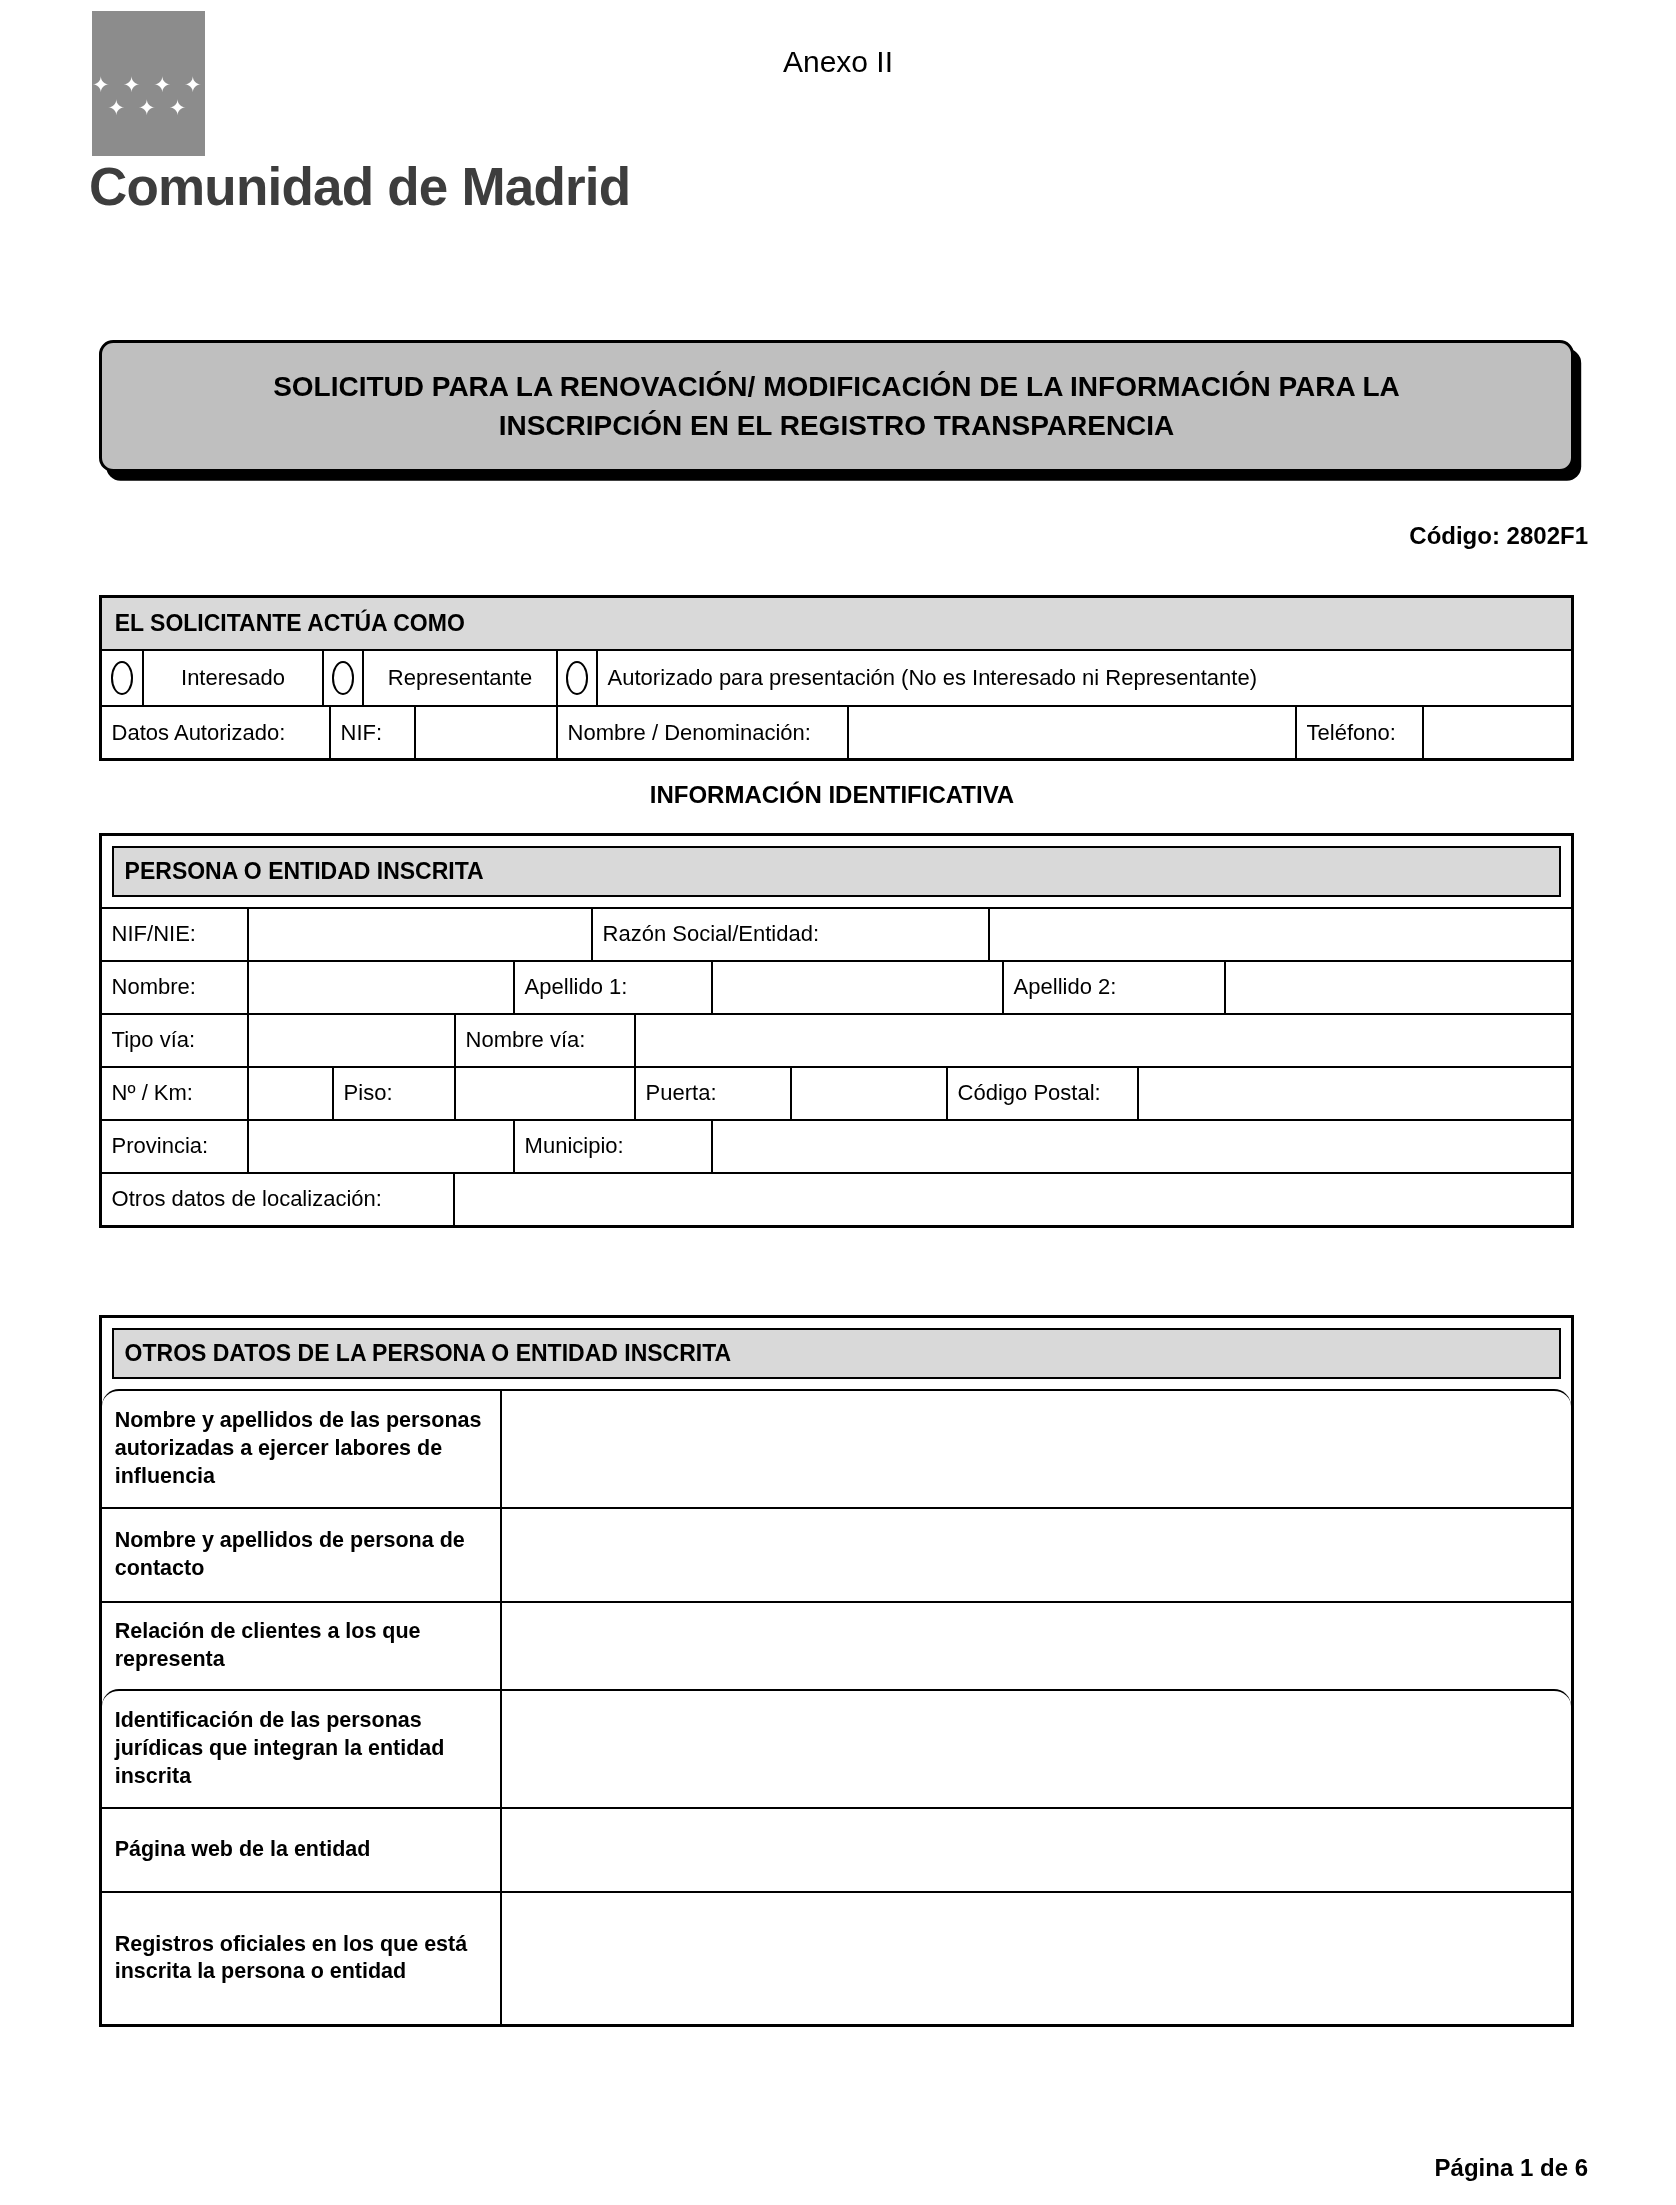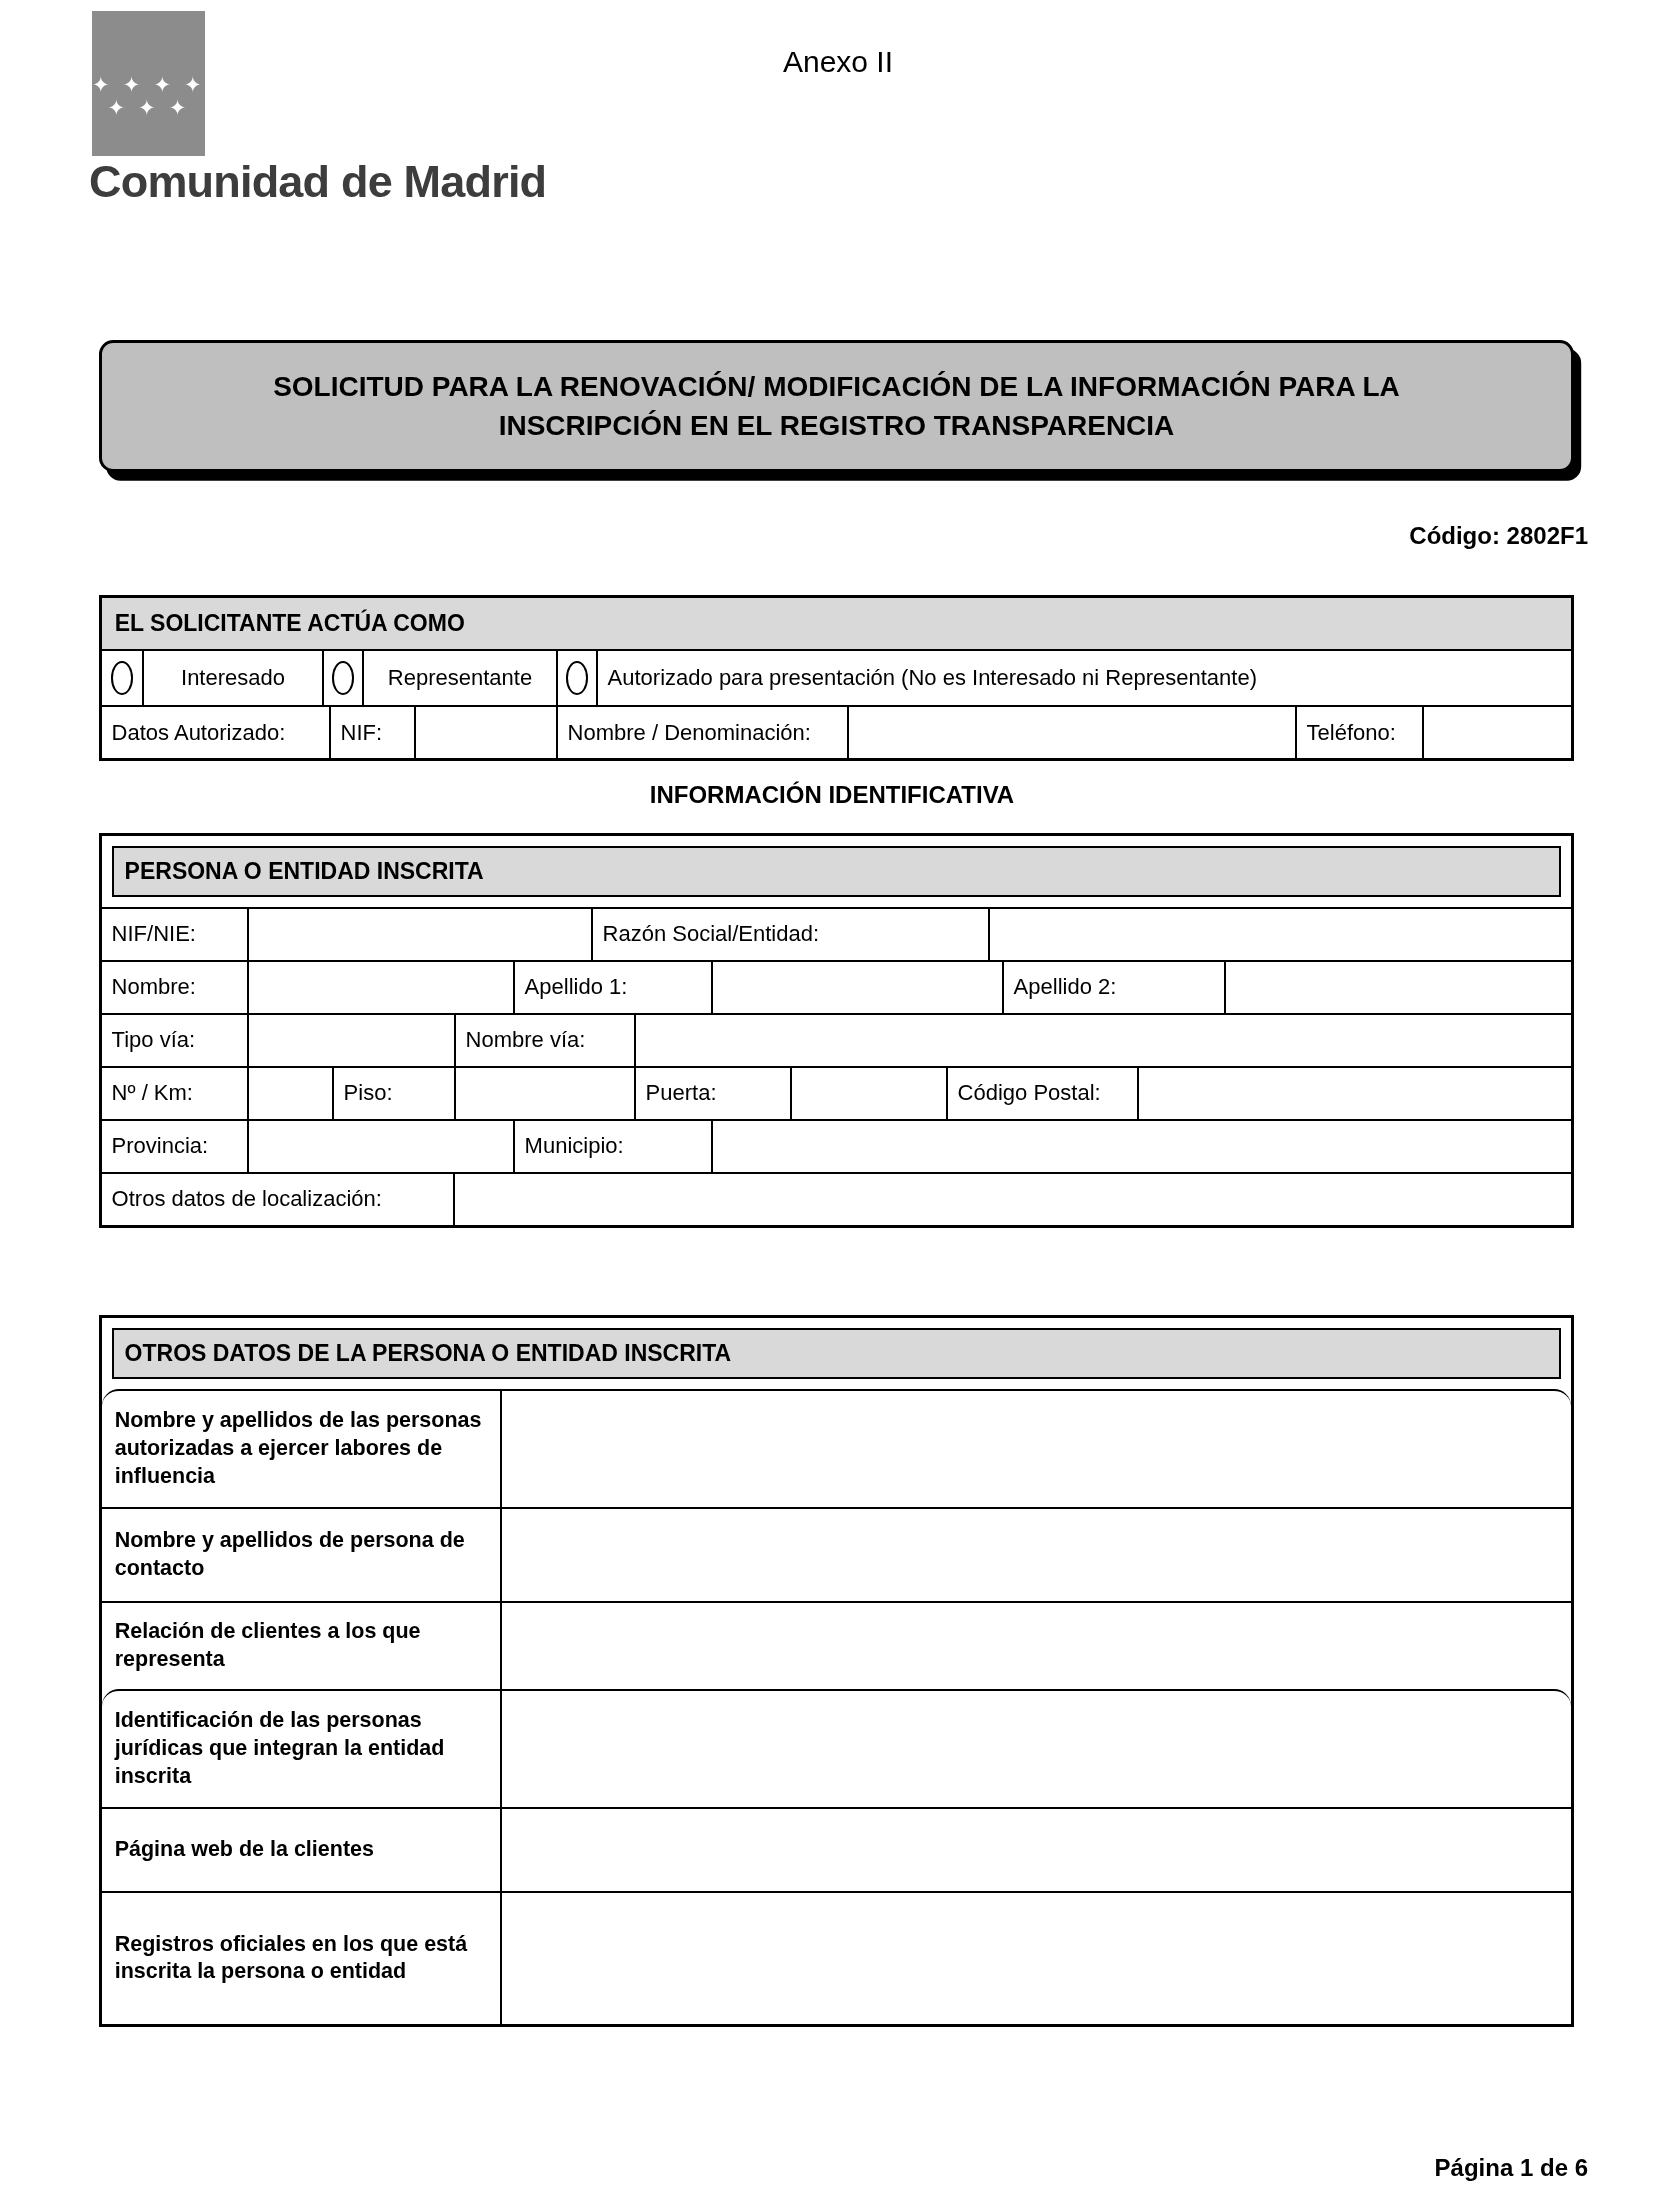--- a/index.html
+++ b/index.html
@@ -9,21 +9,21 @@
     --bd:#000000;
   }
   html,body{margin:0;padding:0;background:#ffffff;}
   body{font-family:"Liberation Sans","DejaVu Sans",sans-serif;color:#000;}
   .page{position:relative;width:1676px;height:2205px;background:#fff;overflow:hidden;}
 
   
   .logo-flag{position:absolute;left:92px;top:11px;width:113px;height:145px;background:var(--logo-bg);
     display:flex;flex-direction:column;justify-content:center;align-items:center;gap:2.4px;padding-top:27px;box-sizing:border-box;}
   .star-row{color:#fff;font-size:21px;line-height:1;letter-spacing:3.2px;font-family:"DejaVu Sans",sans-serif;}
-  .logo-text{position:absolute;left:89px;top:156px;font-size:45px;font-weight:bold;color:#3d3d3d;letter-spacing:-0.8px;}
+  .logo-text{position:absolute;left:89px;top:156px;font-size:53px;font-weight:bold;color:#3d3d3d;letter-spacing:-0.8px;}
   .annex{position:absolute;left:0;right:0;top:45px;text-align:center;font-size:30px;}
 
   
   .title-box{position:absolute;left:99px;top:340px;width:1475px;box-sizing:border-box;
     background:var(--title-bg);border:3.2px solid var(--bd);border-radius:14.3px;box-shadow:7.2px 8.8px 0 var(--bd);
     padding:24px 56px;text-align:center;font-weight:bold;font-size:28px;line-height:1.4;}
   .codigo{position:absolute;left:99px;top:522px;width:1489px;text-align:right;font-weight:bold;font-size:24px;}
 
   
   .box{position:absolute;border:3.2px solid var(--bd);background:#fff;box-sizing:border-box;}
@@ -179,21 +179,21 @@
       <div class="o-label">Relación de clientes a los que representa</div>
       <div class="o-input"></div>
     </div>
 
     <div class="o-row mh145">
       <div class="o-label">Identificación de las personas jurídicas que integran la entidad inscrita</div>
       <div class="o-input"></div>
     </div>
 
     <div class="o-row mh103">
-      <div class="o-label">Página web de la clientes</div>
+      <div class="o-label">Página web de la entidad</div>
       <div class="o-input"></div>
     </div>
 
     <div class="o-row mh165">
       <div class="o-label">Registros oficiales en los que está inscrita la persona o entidad</div>
       <div class="o-input"></div>
     </div>
   </div>
 
   <div class="footer">Página 1 de 6</div>

